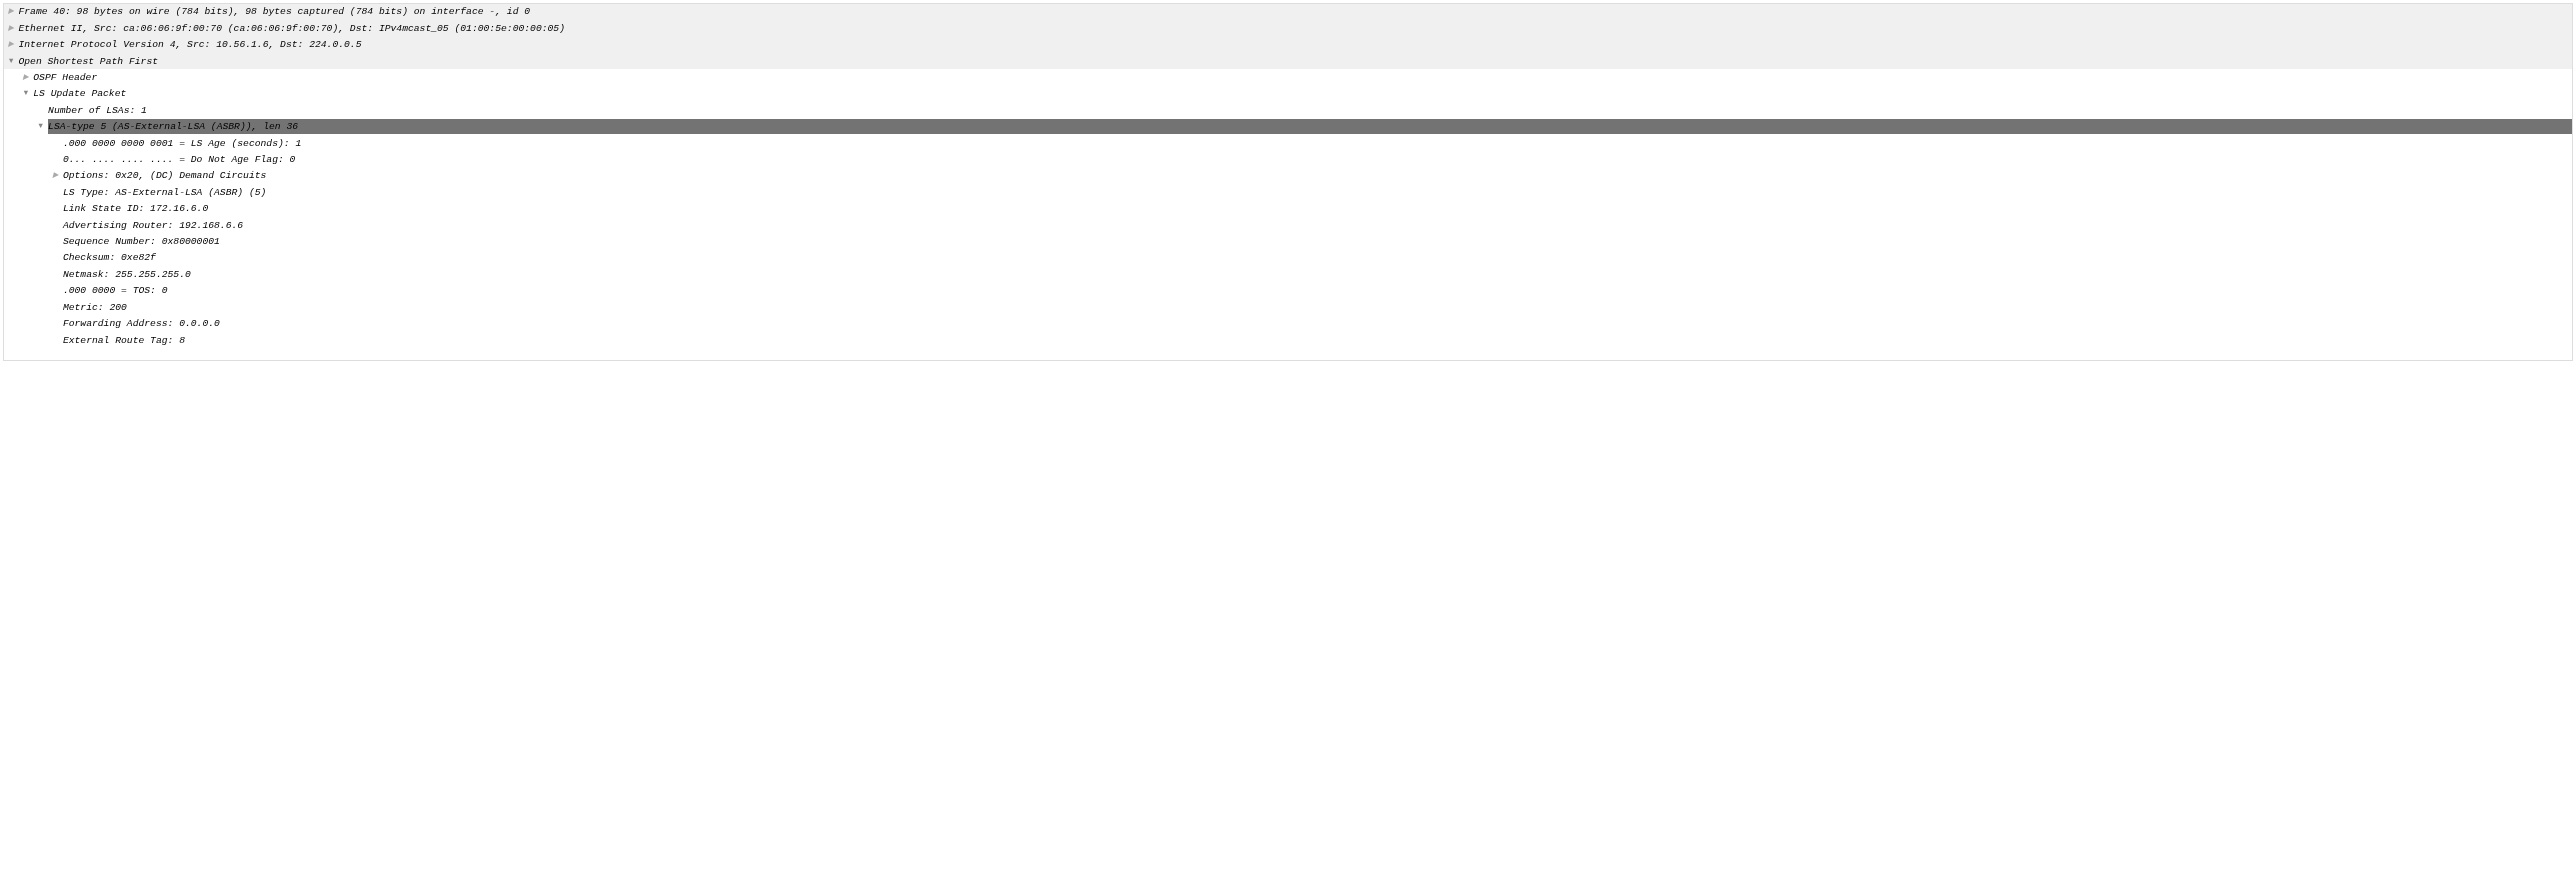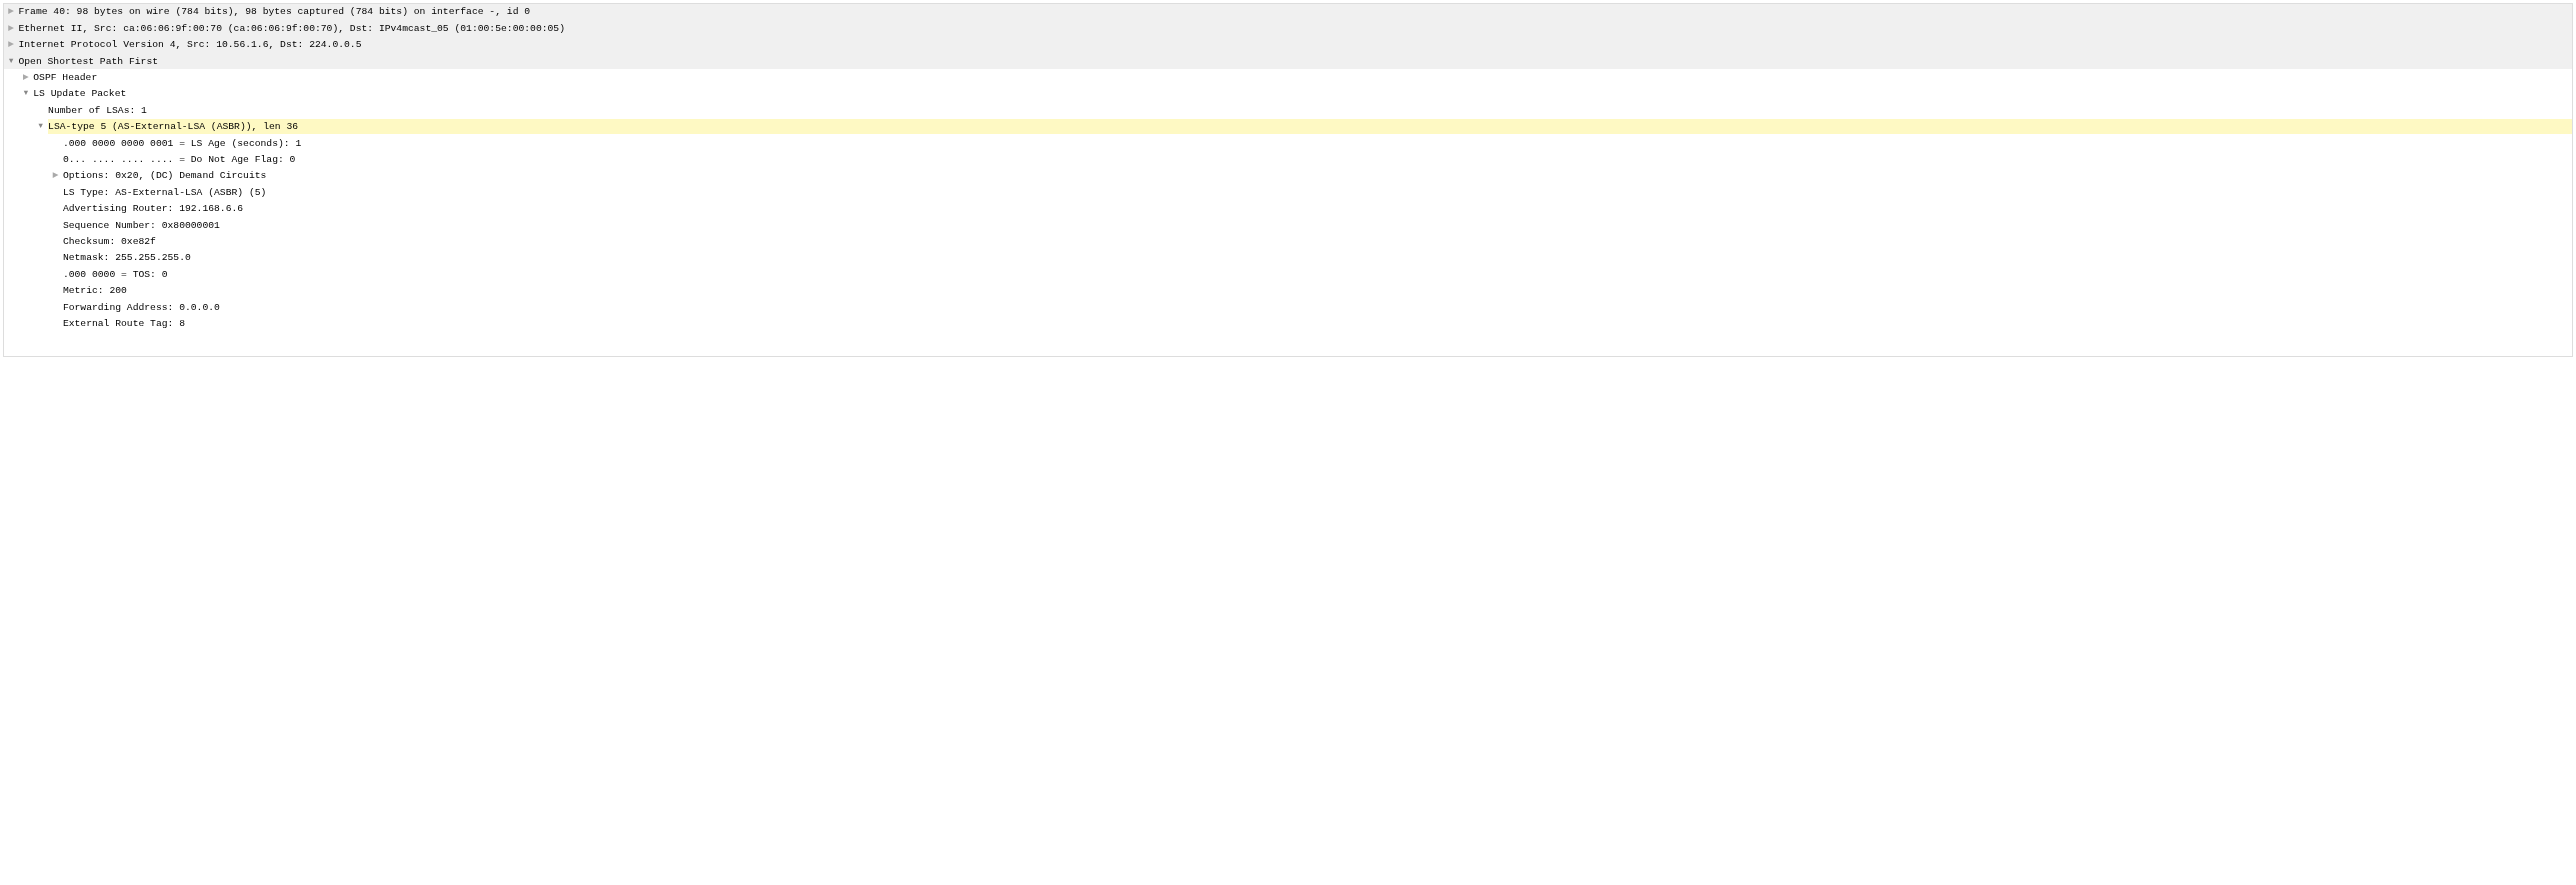--- a/index.html
+++ b/index.html
@@ -8,21 +8,22 @@
     padding: 0;
     background: #fff;
     font-family: "Consolas", "Menlo", "Courier New", monospace;
     font-size: 9.7px;
     line-height: 1.55;
     color: #000;
   }
   .panel {
     border: 0.7px solid #ddd;
     margin: 2.7px;
-    padding-bottom: 24px;
+    padding-bottom: 12px;
+    font-style: italic;
   }
   .row {
     display: flex;
     align-items: flex-start;
     white-space: pre;
     padding: 0.7px 0;
   }
   .bg-grey { background: #f0f0f0; }
   .caret {
     display: inline-block;
@@ -32,40 +33,41 @@
     user-select: none;
     font-family: sans-serif;
     font-size: 7.4px;
     line-height: 1.9;
   }
   .caret.expanded::before { content: "▼"; }
   .caret.collapsed::before { content: "▶"; color:#aaa;}
   .caret.none::before { content: ""; }
   .text { flex: 1; }
   .full-sel {
-    background: #fef9c3;
+    background: #737373;
     flex:1;
   }
 </style>
 </head>
 <body>
 
 <div class="panel" id="tree-root">
     <div class="row bg-grey"><span class="caret collapsed"></span><span class="text">Frame 40: 98 bytes on wire (784 bits), 98 bytes captured (784 bits) on interface -, id 0</span></div>
     <div class="row bg-grey"><span class="caret collapsed"></span><span class="text">Ethernet II, Src: ca:06:06:9f:00:70 (ca:06:06:9f:00:70), Dst: IPv4mcast_05 (01:00:5e:00:00:05)</span></div>
     <div class="row bg-grey"><span class="caret collapsed"></span><span class="text">Internet Protocol Version 4, Src: 10.56.1.6, Dst: 224.0.0.5</span></div>
     <div class="row bg-grey"><span class="caret expanded"></span><span class="text">Open Shortest Path First</span></div>
     <div class="row"><span class="caret none"></span><span class="caret collapsed"></span><span class="text">OSPF Header</span></div>
     <div class="row"><span class="caret none"></span><span class="caret expanded"></span><span class="text">LS Update Packet</span></div>
     <div class="row"><span class="caret none"></span><span class="caret none"></span><span class="caret none"></span><span class="text">Number of LSAs: 1</span></div>
     <div class="row"><span class="caret none"></span><span class="caret none"></span><span class="caret expanded"></span><span class="text full-sel">LSA-type 5 (AS-External-LSA (ASBR)), len 36</span></div>
     <div class="row"><span class="caret none"></span><span class="caret none"></span><span class="caret none"></span><span class="caret none"></span><span class="text">.000 0000 0000 0001 = LS Age (seconds): 1</span></div>
     <div class="row"><span class="caret none"></span><span class="caret none"></span><span class="caret none"></span><span class="caret none"></span><span class="text">0... .... .... .... = Do Not Age Flag: 0</span></div>
     <div class="row"><span class="caret none"></span><span class="caret none"></span><span class="caret none"></span><span class="caret collapsed"></span><span class="text">Options: 0x20, (DC) Demand Circuits</span></div>
     <div class="row"><span class="caret none"></span><span class="caret none"></span><span class="caret none"></span><span class="caret none"></span><span class="text">LS Type: AS-External-LSA (ASBR) (5)</span></div>
+    <div class="row"><span class="caret none"></span><span class="caret none"></span><span class="caret none"></span><span class="caret none"></span><span class="text">Link State ID: 172.16.6.0</span></div>
     <div class="row"><span class="caret none"></span><span class="caret none"></span><span class="caret none"></span><span class="caret none"></span><span class="text">Advertising Router: 192.168.6.6</span></div>
     <div class="row"><span class="caret none"></span><span class="caret none"></span><span class="caret none"></span><span class="caret none"></span><span class="text">Sequence Number: 0x80000001</span></div>
     <div class="row"><span class="caret none"></span><span class="caret none"></span><span class="caret none"></span><span class="caret none"></span><span class="text">Checksum: 0xe82f</span></div>
     <div class="row"><span class="caret none"></span><span class="caret none"></span><span class="caret none"></span><span class="caret none"></span><span class="text">Netmask: 255.255.255.0</span></div>
     <div class="row"><span class="caret none"></span><span class="caret none"></span><span class="caret none"></span><span class="caret none"></span><span class="text">.000 0000 = TOS: 0</span></div>
     <div class="row"><span class="caret none"></span><span class="caret none"></span><span class="caret none"></span><span class="caret none"></span><span class="text">Metric: 200</span></div>
     <div class="row"><span class="caret none"></span><span class="caret none"></span><span class="caret none"></span><span class="caret none"></span><span class="text">Forwarding Address: 0.0.0.0</span></div>
     <div class="row"><span class="caret none"></span><span class="caret none"></span><span class="caret none"></span><span class="caret none"></span><span class="text">External Route Tag: 8</span></div>
   </div>
 

